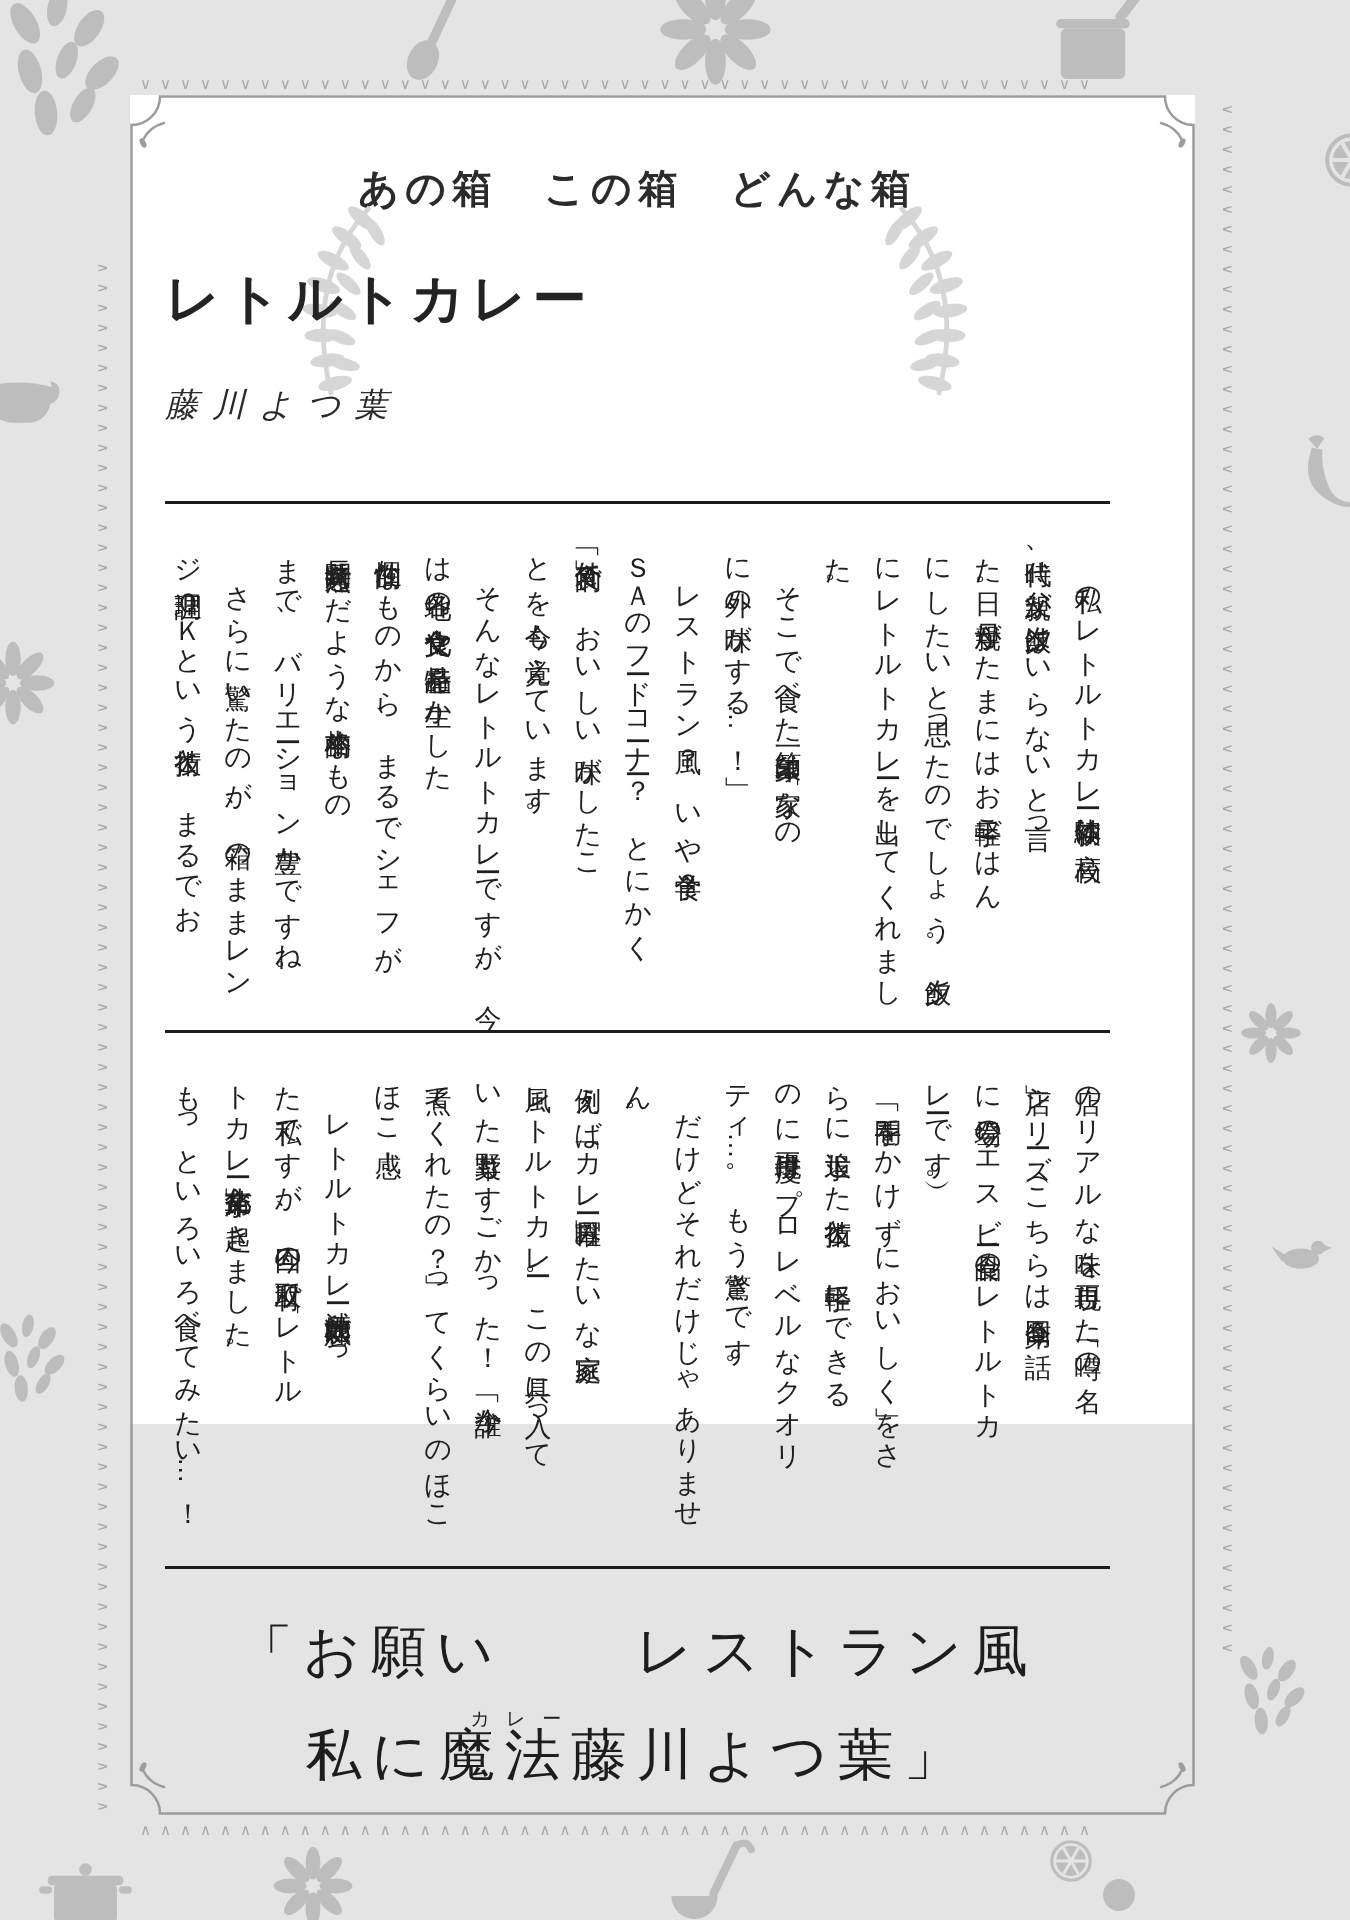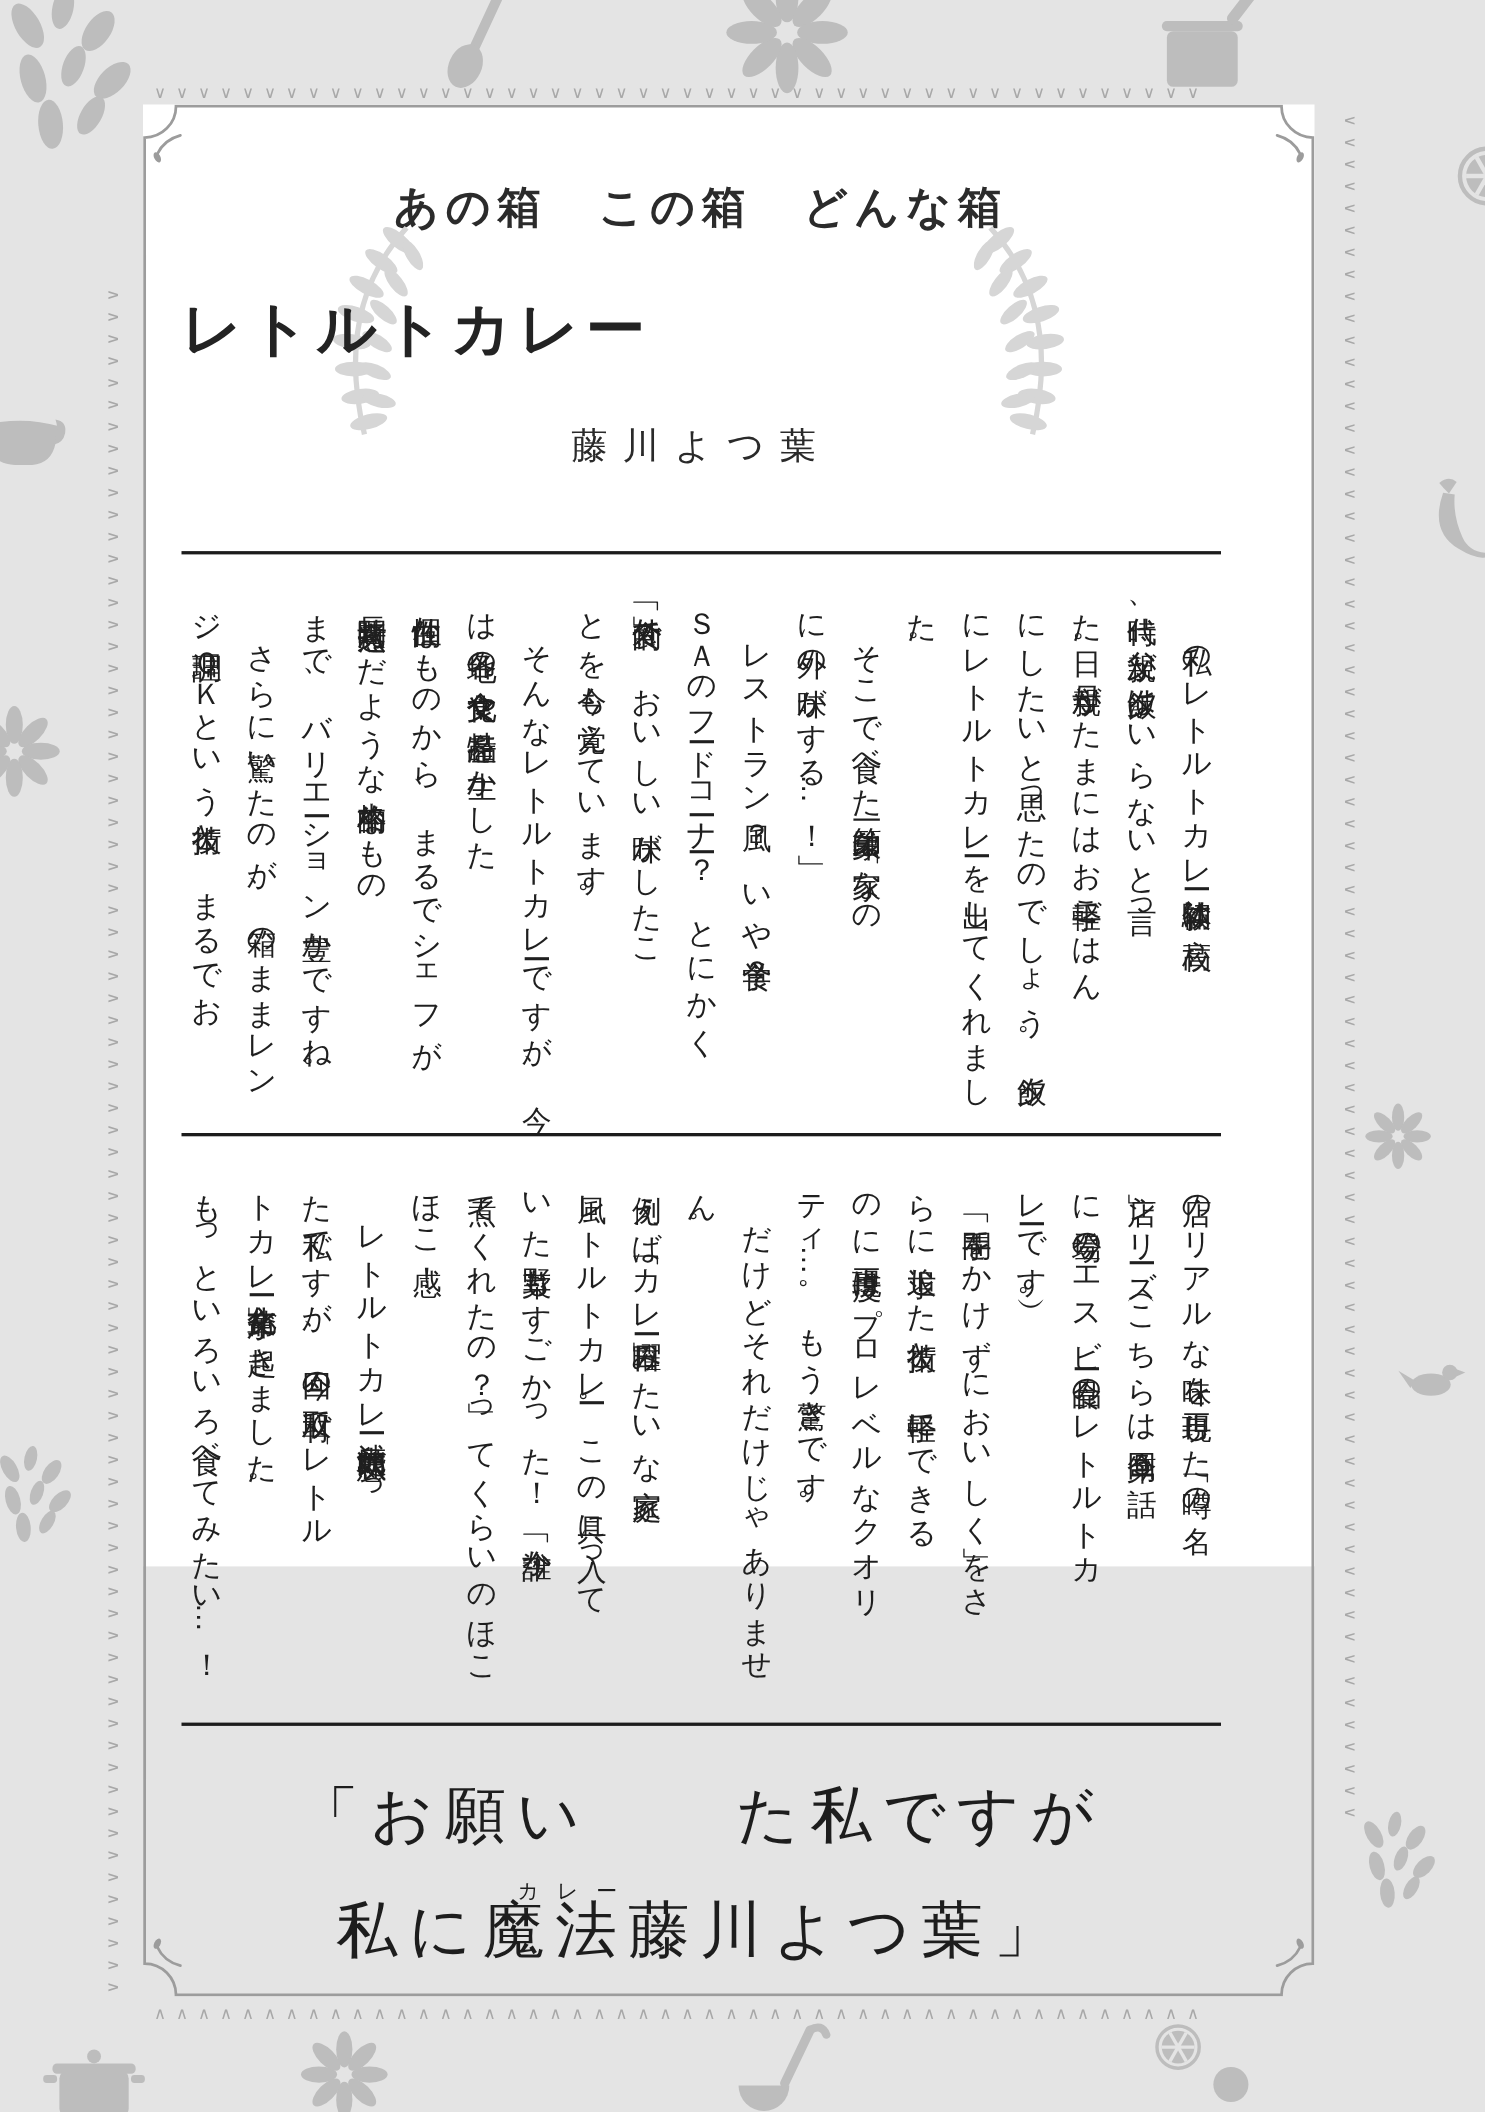--- a/index.html
+++ b/index.html
@@ -19,22 +19,22 @@
   .edge-right{left:1238px;top:104px;transform-origin:0 0;transform:rotate(90deg);}
 
   
   .page{position:absolute;left:130px;top:95px;width:1065px;height:1329px;background:#ffffff;}
   .frame{position:absolute;left:0;top:0;width:1065px;height:1720px;}
 
   .series-title{position:absolute;left:35px;width:945px;top:66px;text-align:center;
     font-weight:700;font-size:40px;letter-spacing:6px;color:#2b2b2b;}
   .episode-title{position:absolute;left:35px;width:945px;top:168px;text-align:left;
     font-weight:700;font-size:54px;letter-spacing:6px;color:#232323;}
-  .author{position:absolute;left:35px;width:945px;top:288px;text-align:center;
-    font-family:"Liberation Serif","DejaVu Serif",serif;font-size:33px;letter-spacing:14px;color:#2a2a2a;}
+  .author{position:absolute;left:35px;width:945px;top:288px;
+    font-family:"Liberation Serif","DejaVu Serif",serif;font-size:33px;letter-spacing:14px;color:#2a2a2a;font-style:italic;}
   .presented{position:absolute;left:35px;width:945px;top:347px;text-align:center;
     font-family:"Liberation Serif","DejaVu Serif",serif;font-size:19px;letter-spacing:4px;color:#3d3d3d;}
 
   .laurel{position:absolute;top:104px;width:115px;height:202px;}
   .laurel-left{left:140px;}
   .laurel-right{left:755px;transform:scaleX(-1);}
 
   .divider{position:absolute;left:35px;width:945px;height:3px;background:#1c1c1c;}
   .d1{top:406px;}
   .d2{top:935px;}
@@ -340,20 +340,20 @@
         <div class="vcol">ほこ感！</div>
         <div class="vcol">　レトルトカレー浦島太郎状態だっ</div>
         <div class="vcol">た私ですが、今回の取材で「レトル</div>
         <div class="vcol">トカレー文化革命」が起きました。</div>
         <div class="vcol">もっといろいろ食べてみたい…！</div>
       </div>
 
     <div class="divider d3"></div>
 
     <div class="quote">
-      <div class="qline1">「お願い　　た私ですが</div>
+      <div class="qline1">「お願い　　レストラン風</div>
       <div class="qline2">
         <span>私に</span><ruby><span>魔法</span><rt>カレー</rt></ruby><span>藤川よつ葉」</span>
       </div>
     </div>
 
   </div>
 </div>
 
 </body></html>

